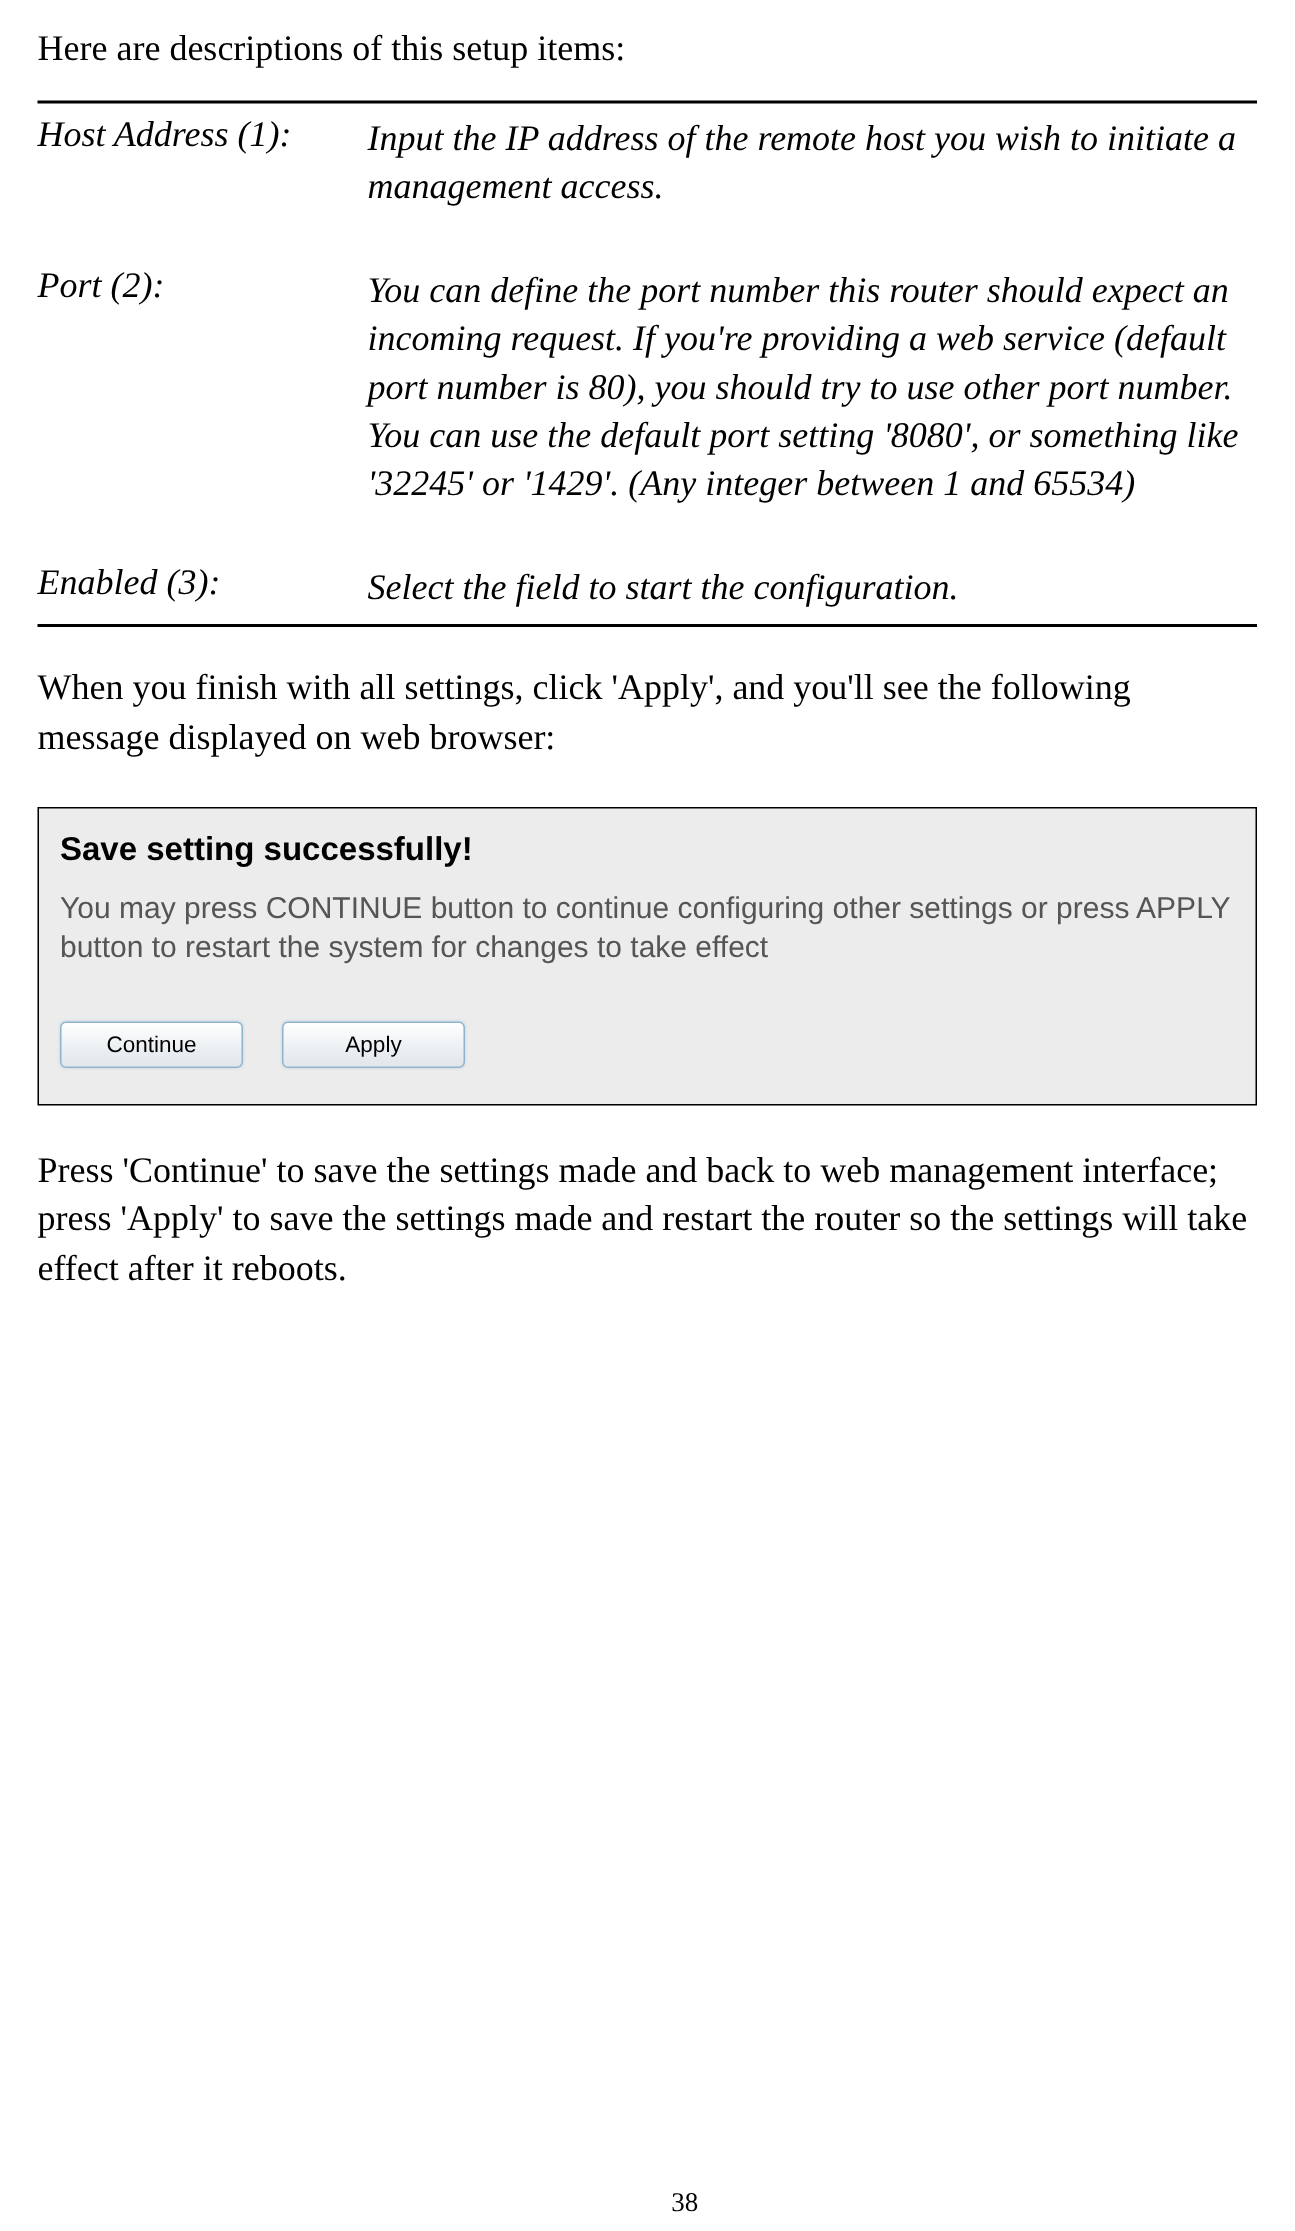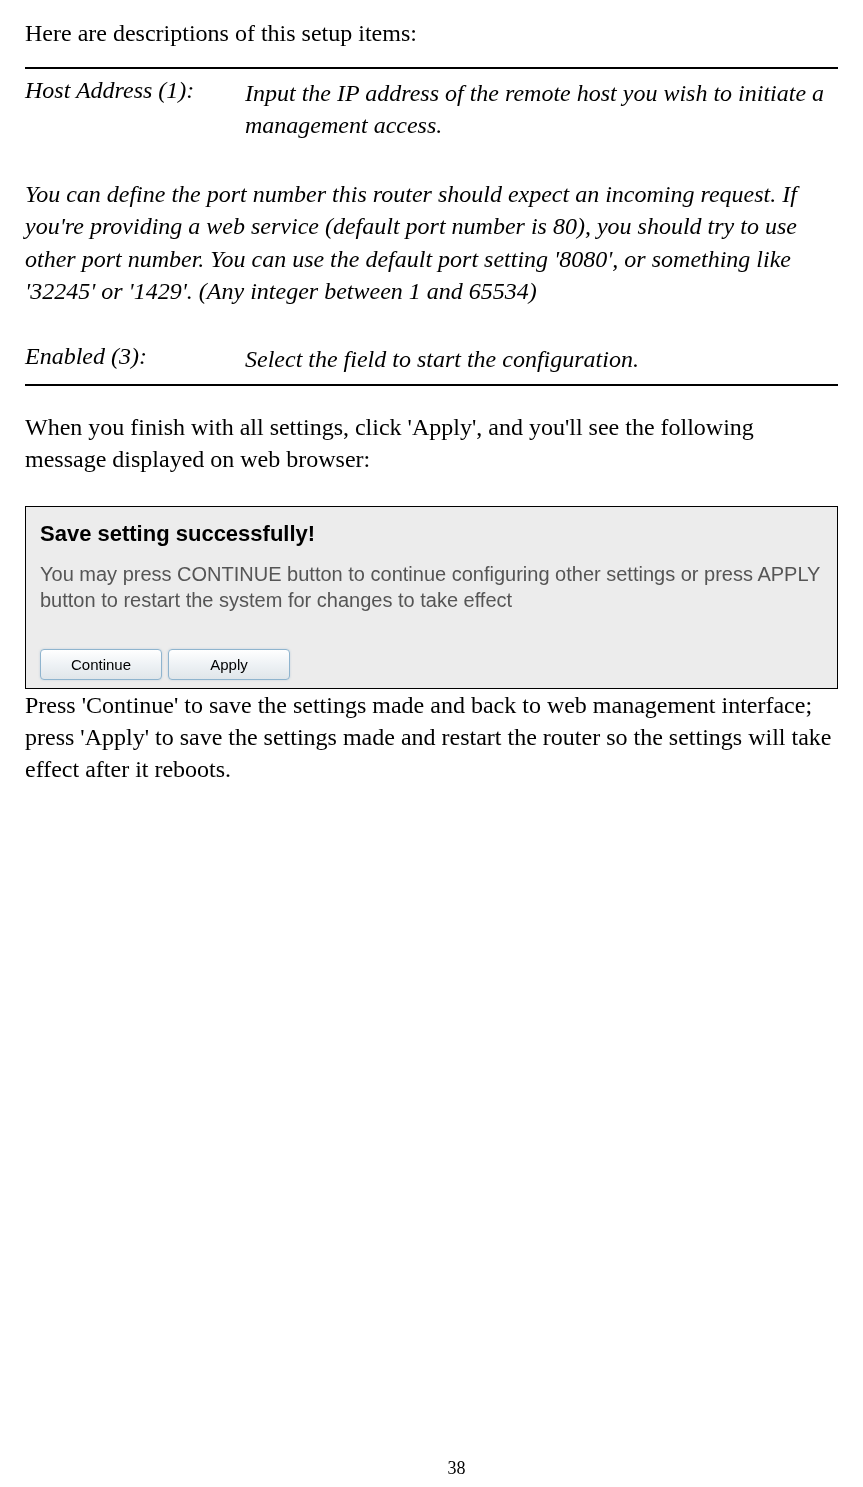--- a/index.html
+++ b/index.html
@@ -38,38 +38,39 @@
     .def-spacer {
       height: 20px;
     }
     .post-text {
       margin-bottom: 30px;
       line-height: 1.35;
     }
     .dialog-box {
       border: 1px solid #000;
       background: #ececec;
-      padding: 14px 14px 8px 14px;
+      padding: 14px 14px 24px 14px;
+      margin-bottom: 28px;
       font-family: Arial, Helvetica, sans-serif;
     }
     .dialog-title {
       font-size: 22px;
       font-weight: bold;
       color: #000;
       margin-bottom: 14px;
     }
     .dialog-desc {
       font-size: 20px;
       color: #555;
       line-height: 1.3;
       margin-bottom: 36px;
     }
     .dialog-buttons {
       display: flex;
-      gap: 6px;
+      gap: 26px;
     }
     .dialog-btn {
       width: 120px;
       height: 29px;
       border: 1px solid #8fb4ce;
       border-radius: 4px;
       background: linear-gradient(to bottom, #ffffff 0%, #eef2f5 50%, #e0e6ea 100%);
       font-family: Arial, Helvetica, sans-serif;
       font-size: 15px;
       color: #000;
@@ -103,20 +104,21 @@
 
   <div class="intro-text">Here are descriptions of this setup items:</div>
 
   <div class="definitions-table">
     <div class="def-row">
       <div class="def-term">Host Address (1):</div>
       <div class="def-desc">Input the IP address of the remote host you wish to initiate a management access.</div>
     </div>
     <div class="def-spacer"></div>
     <div class="def-row">
+      <div class="def-term">Port (2):</div>
       <div class="def-desc">You can define the port number this router should expect an incoming request. If you're providing a web service (default port number is 80), you should try to use other port number. You can use the default port setting '8080', or something like '32245' or '1429'. (Any integer between 1 and 65534)</div>
     </div>
     <div class="def-spacer"></div>
     <div class="def-row">
       <div class="def-term">Enabled (3):</div>
       <div class="def-desc">Select the field to start the configuration.</div>
     </div>
   </div>
 
   <div class="post-text">When you finish with all settings, click 'Apply', and you'll see the following message displayed on web browser:</div>

